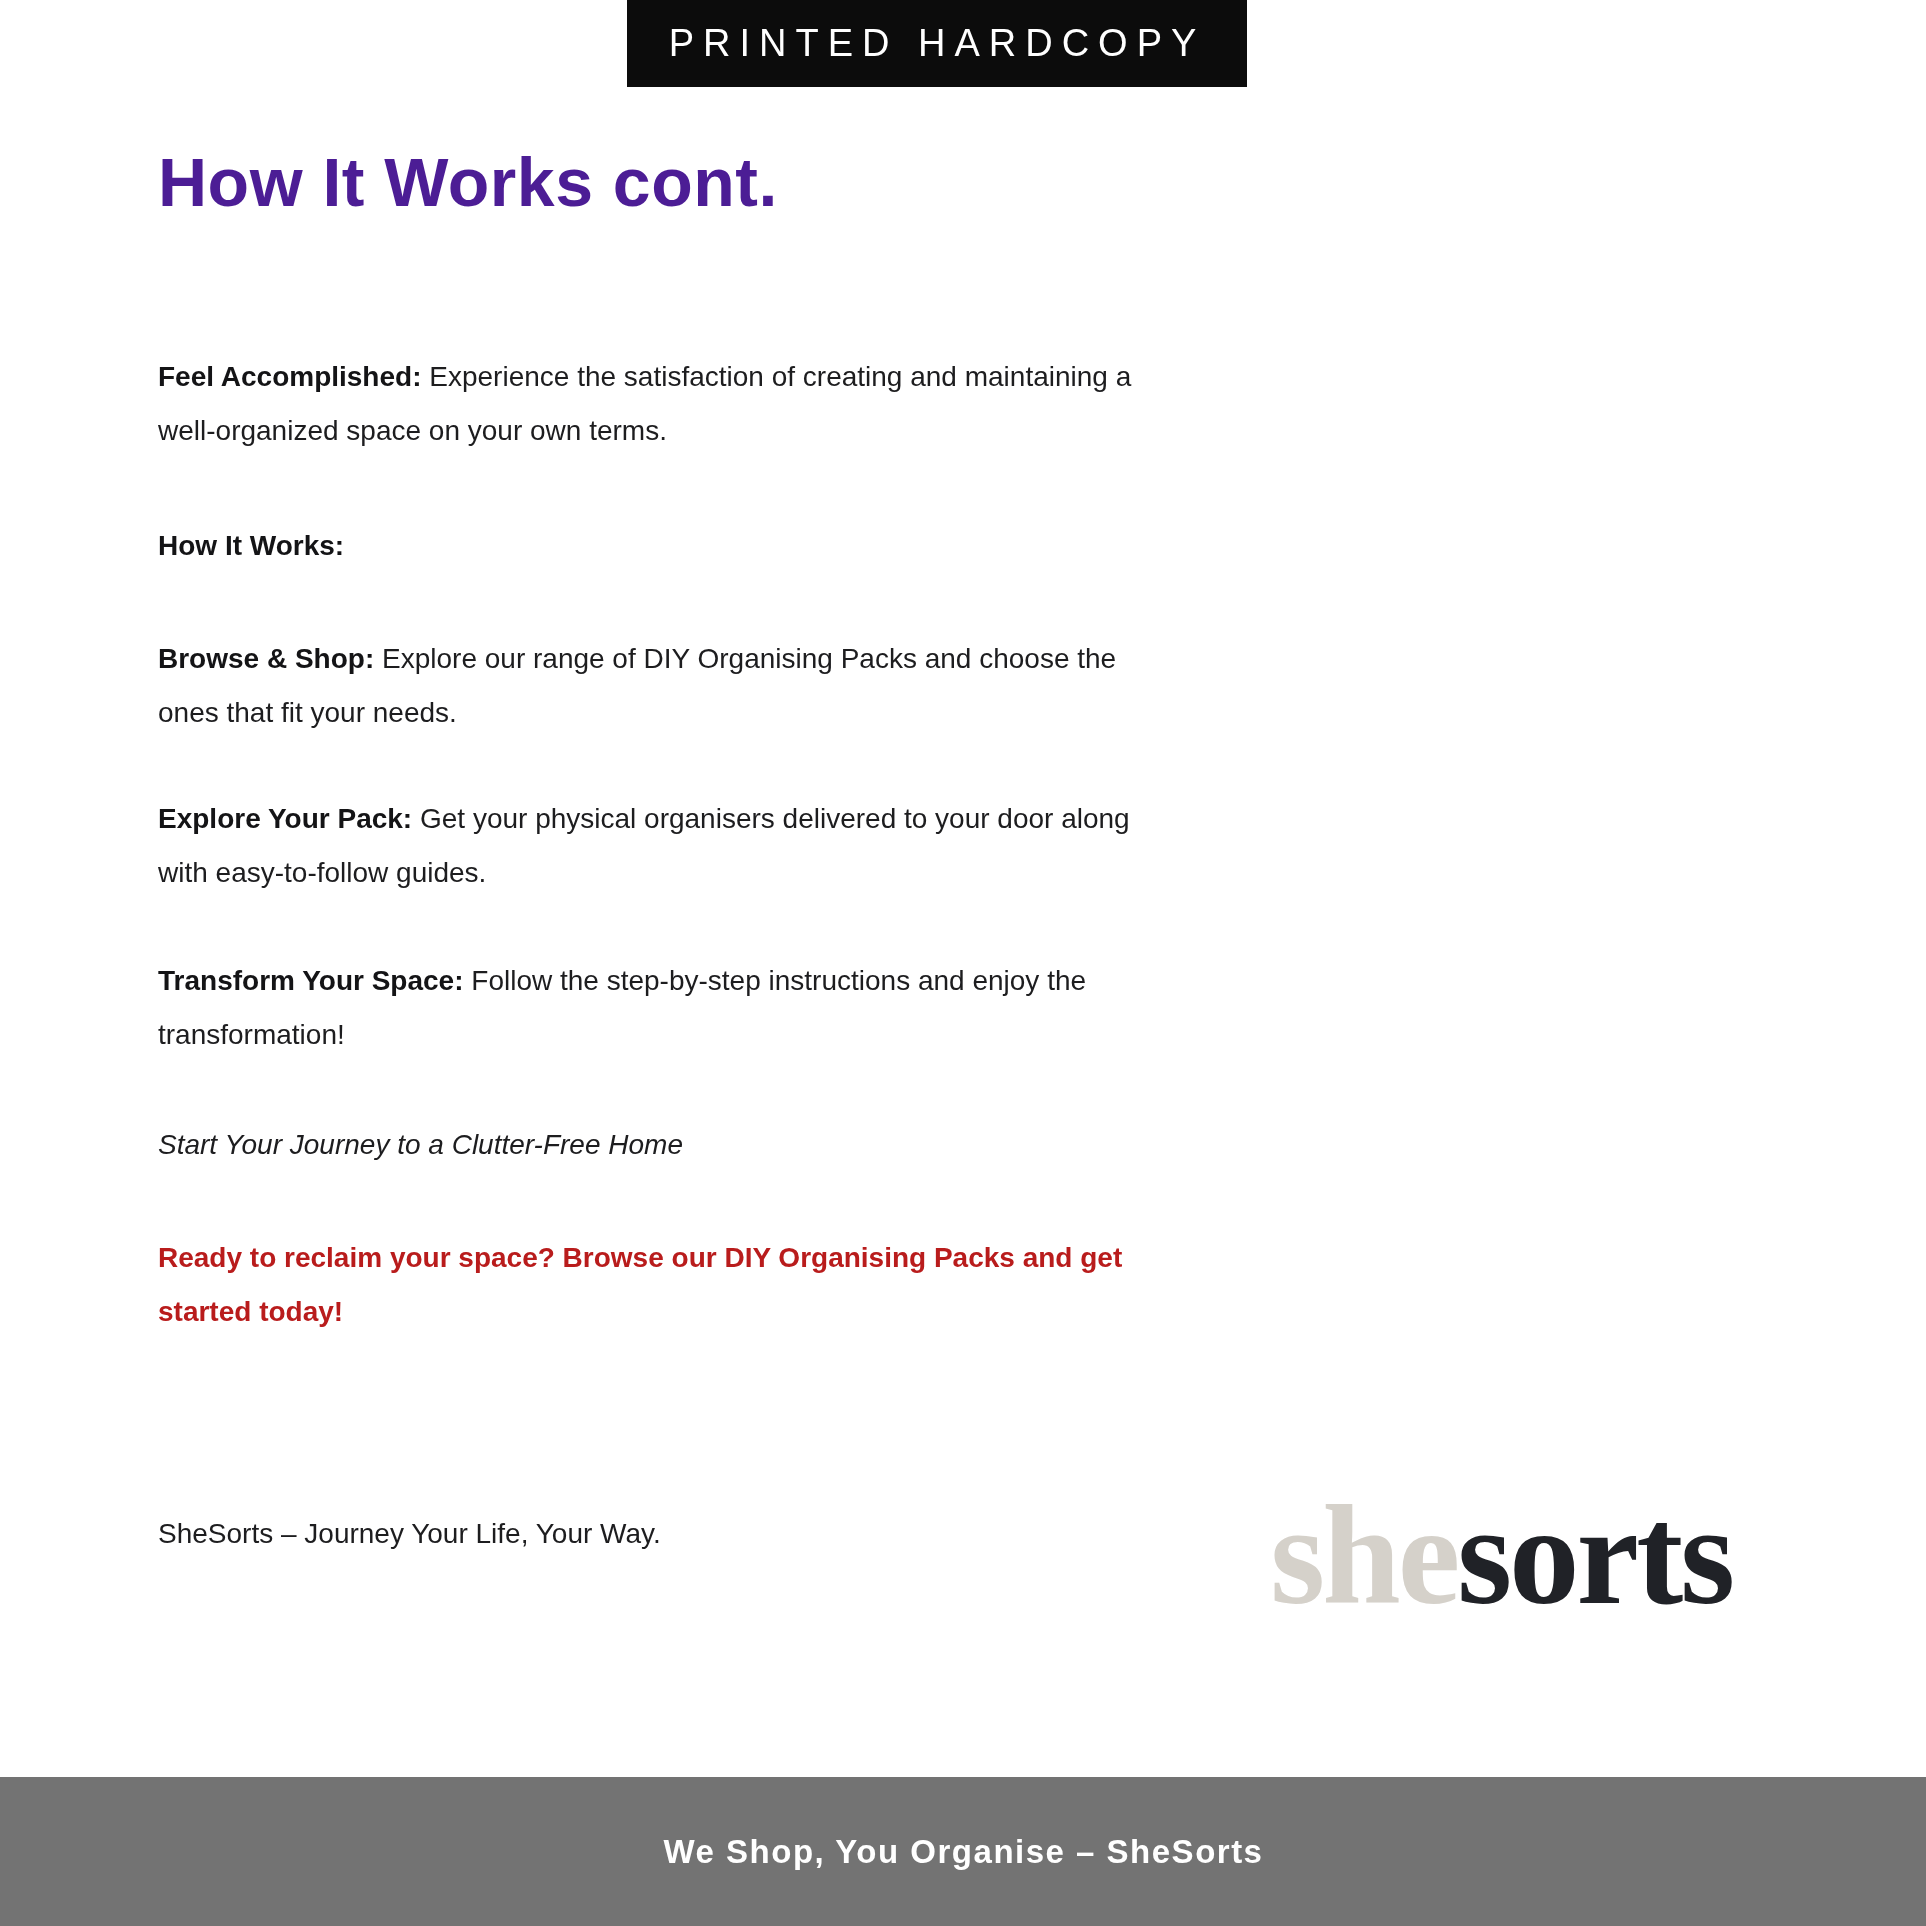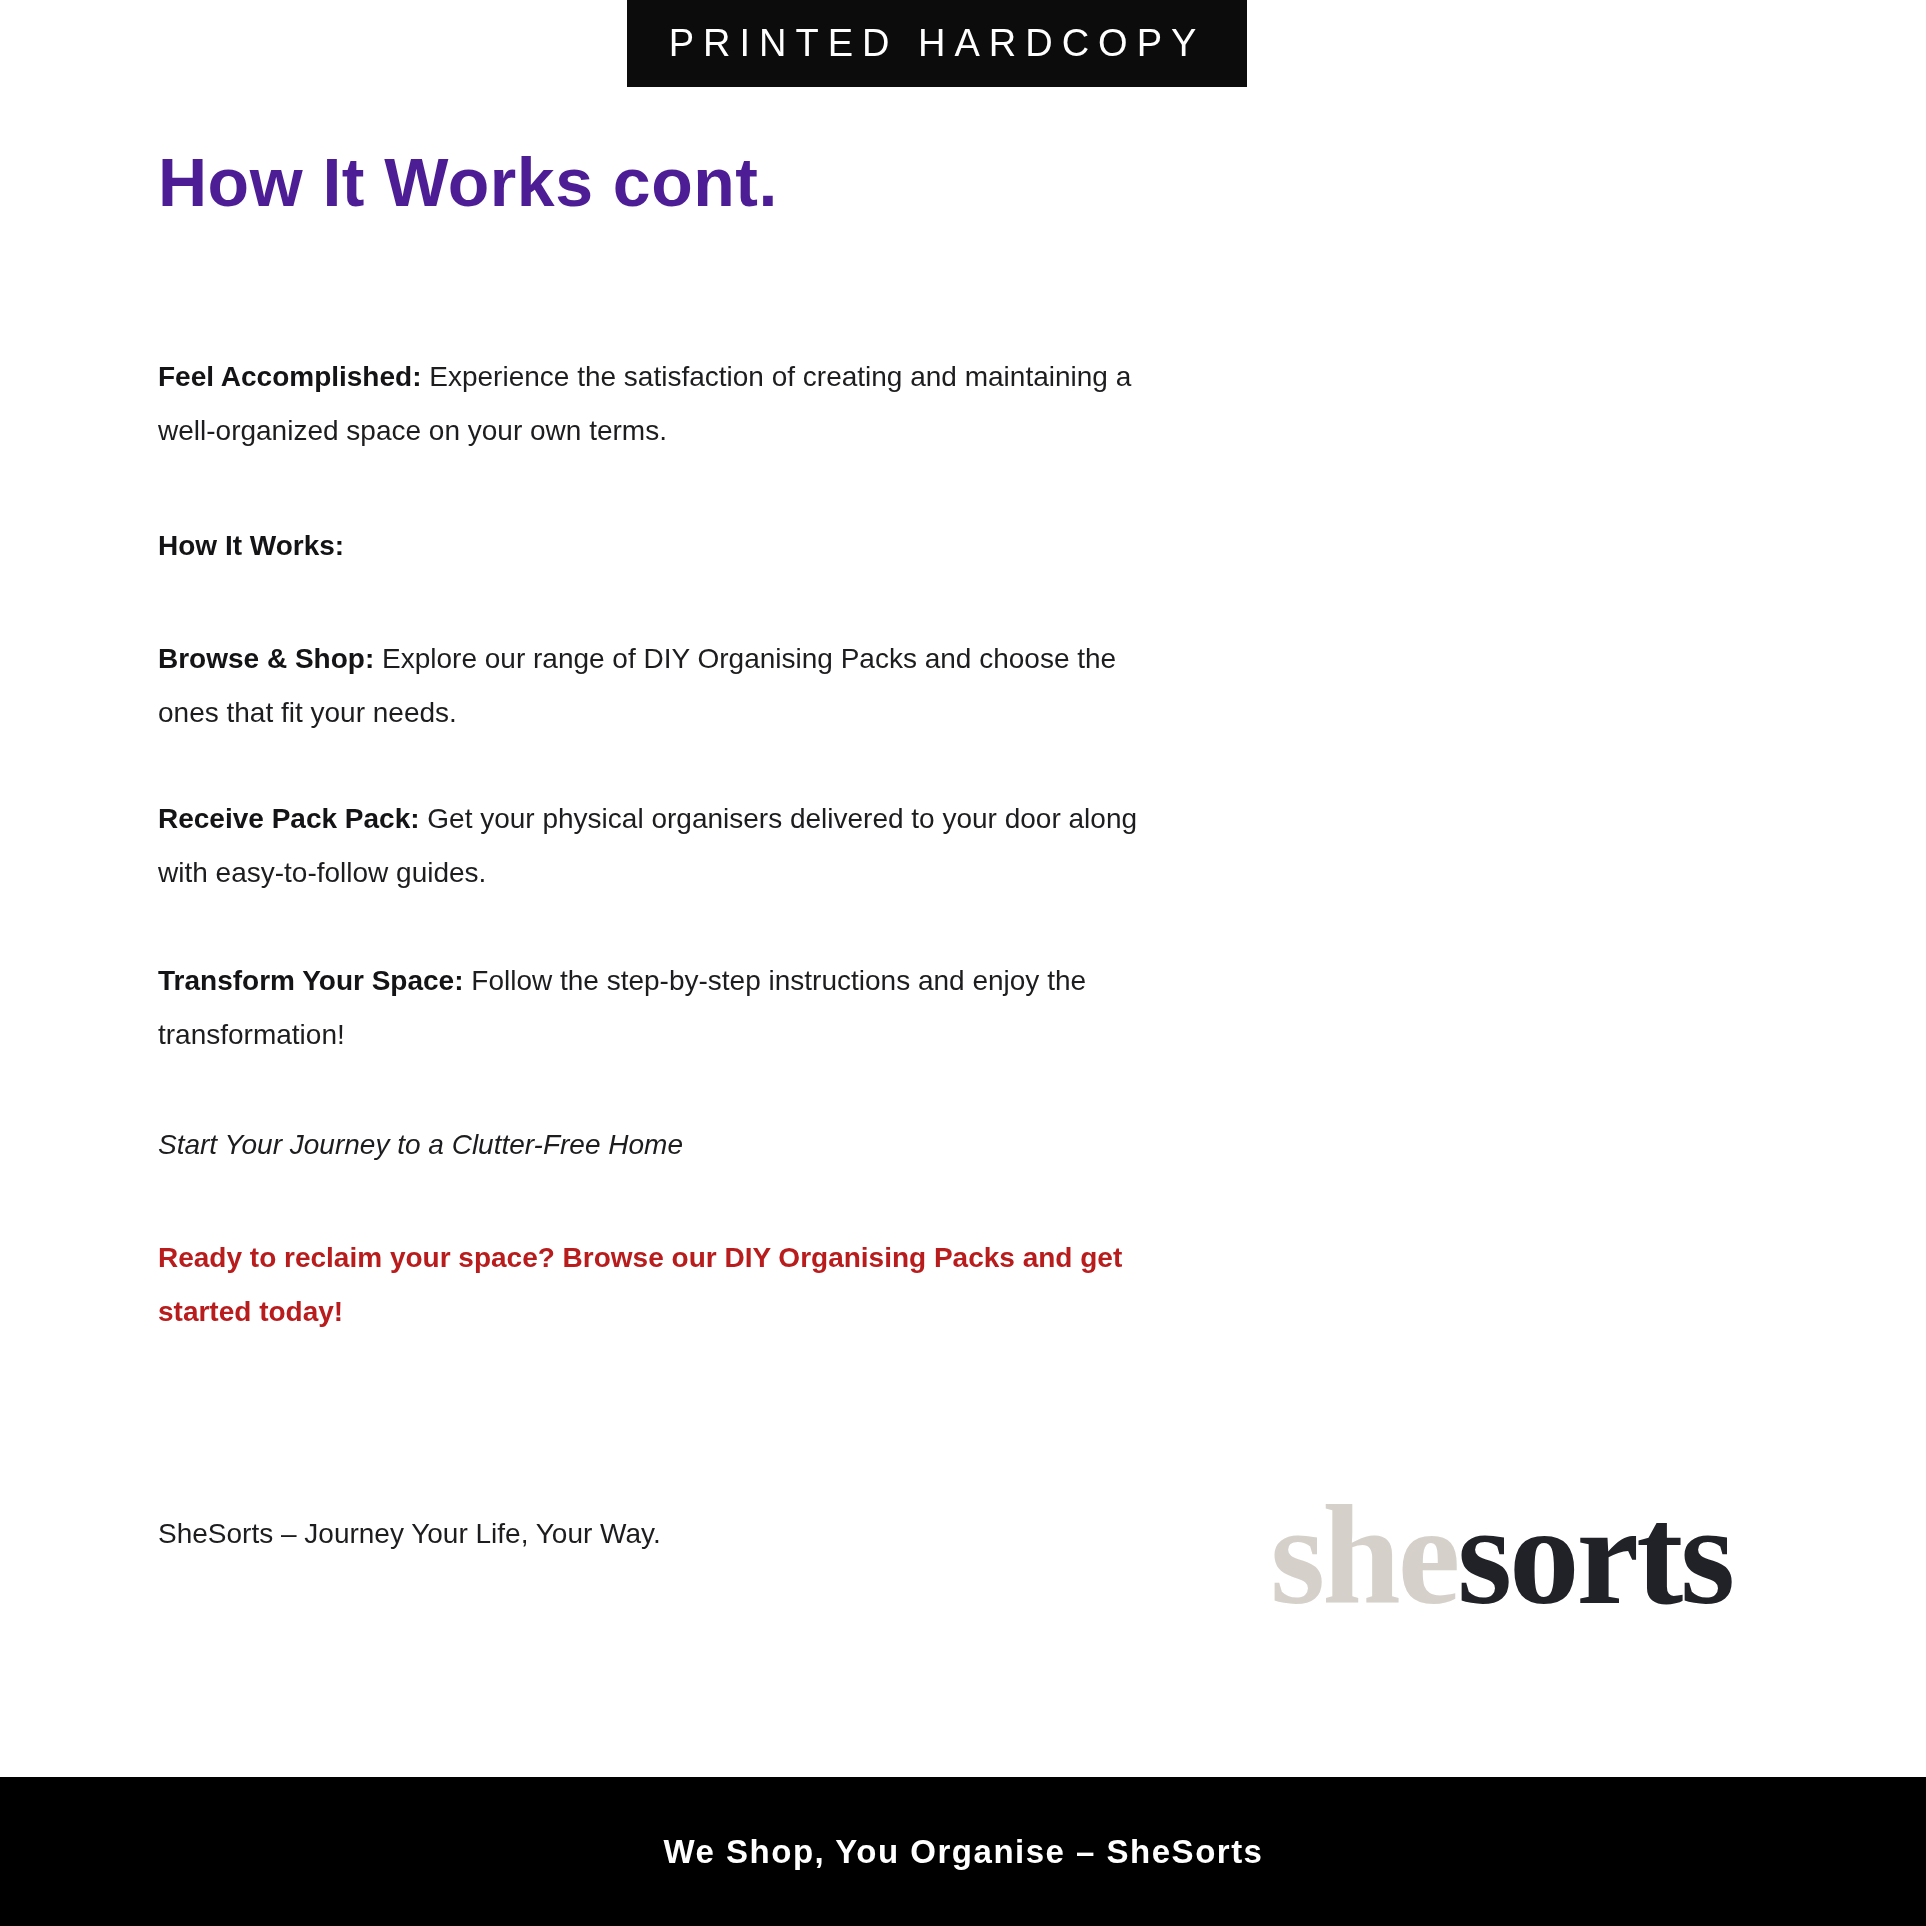--- a/index.html
+++ b/index.html
@@ -82,21 +82,21 @@
   .logo-she { color: #d5d1ca; }
   .logo-sorts { color: #202227; }
 
   
   .footer {
     position: absolute;
     left: 0;
     bottom: 0;
     width: 1927px;
     height: 150px;
-    background: #000000;
+    background: #737373;
     display: flex;
     align-items: center;
     justify-content: center;
   }
   .footer-label {
     color: #ffffff;
     font-size: 33px;
     font-weight: 700;
     letter-spacing: 1.5px;
     white-space: nowrap;
@@ -112,21 +112,21 @@
 <div class="content">
 
   <h1 class="page-title">How It Works cont.</h1>
 
   <p class="para mt-p1"><span class="lead">Feel Accomplished:</span><span> Experience the satisfaction of creating and maintaining a</span><br><span>well-organized space on your own terms.</span></p>
 
   <p class="para mt-p2"><span class="lead">How It Works:</span></p>
 
   <p class="para mt-p3"><span class="lead">Browse &amp; Shop:</span><span> Explore our range of DIY Organising Packs and choose the</span><br><span>ones that fit your needs.</span></p>
 
-  <p class="para mt-p4"><span class="lead">Receive Pack Pack:</span><span> Get your physical organisers delivered to your door along</span><br><span>with easy-to-follow guides.</span></p>
+  <p class="para mt-p4"><span class="lead">Explore Your Pack:</span><span> Get your physical organisers delivered to your door along</span><br><span>with easy-to-follow guides.</span></p>
 
   <p class="para mt-p5"><span class="lead">Transform Your Space:</span><span> Follow the step-by-step instructions and enjoy the</span><br><span>transformation!</span></p>
 
   <p class="para mt-italic italic-line">Start Your Journey to a Clutter-Free Home</p>
 
   <p class="para mt-cta cta"><span>Ready to reclaim your space? Browse our DIY Organising Packs and get</span><br><span>started today!</span></p>
 
   <p class="para mt-tagline">SheSorts – Journey Your Life, Your Way.</p>
 
 </div>

